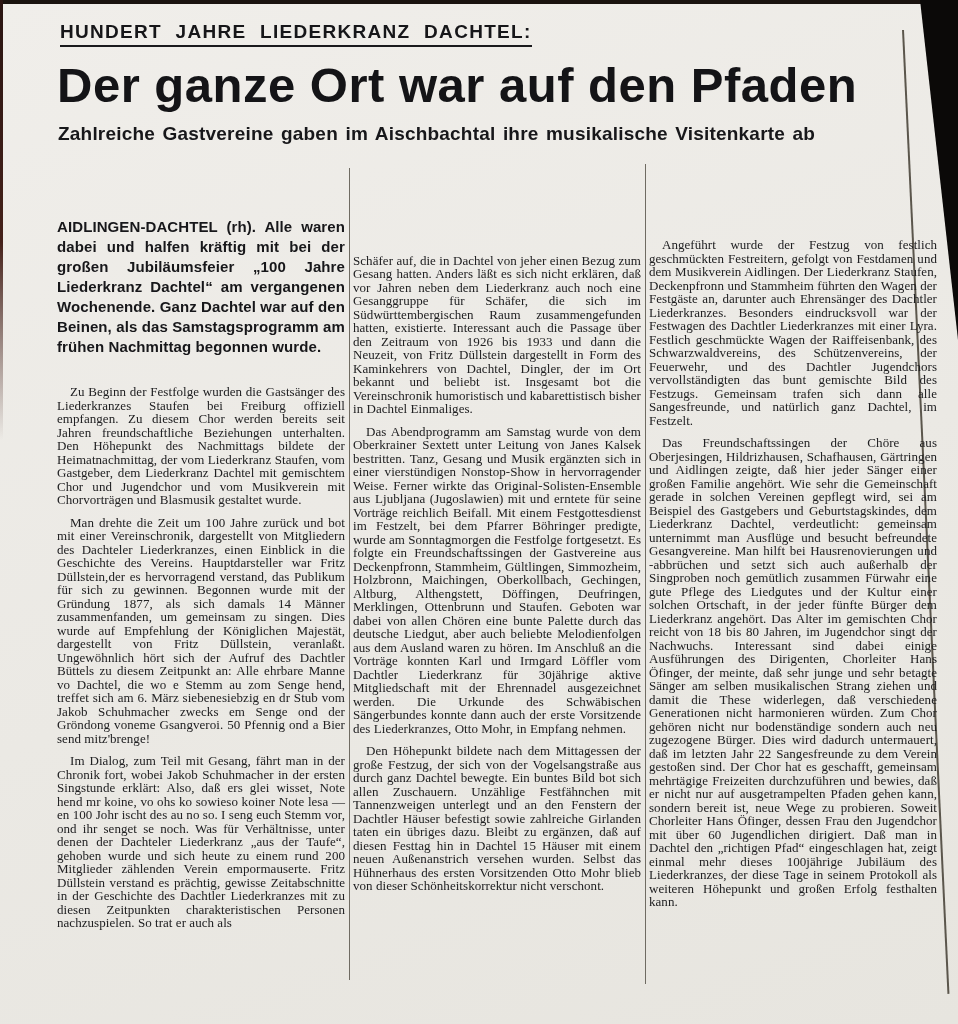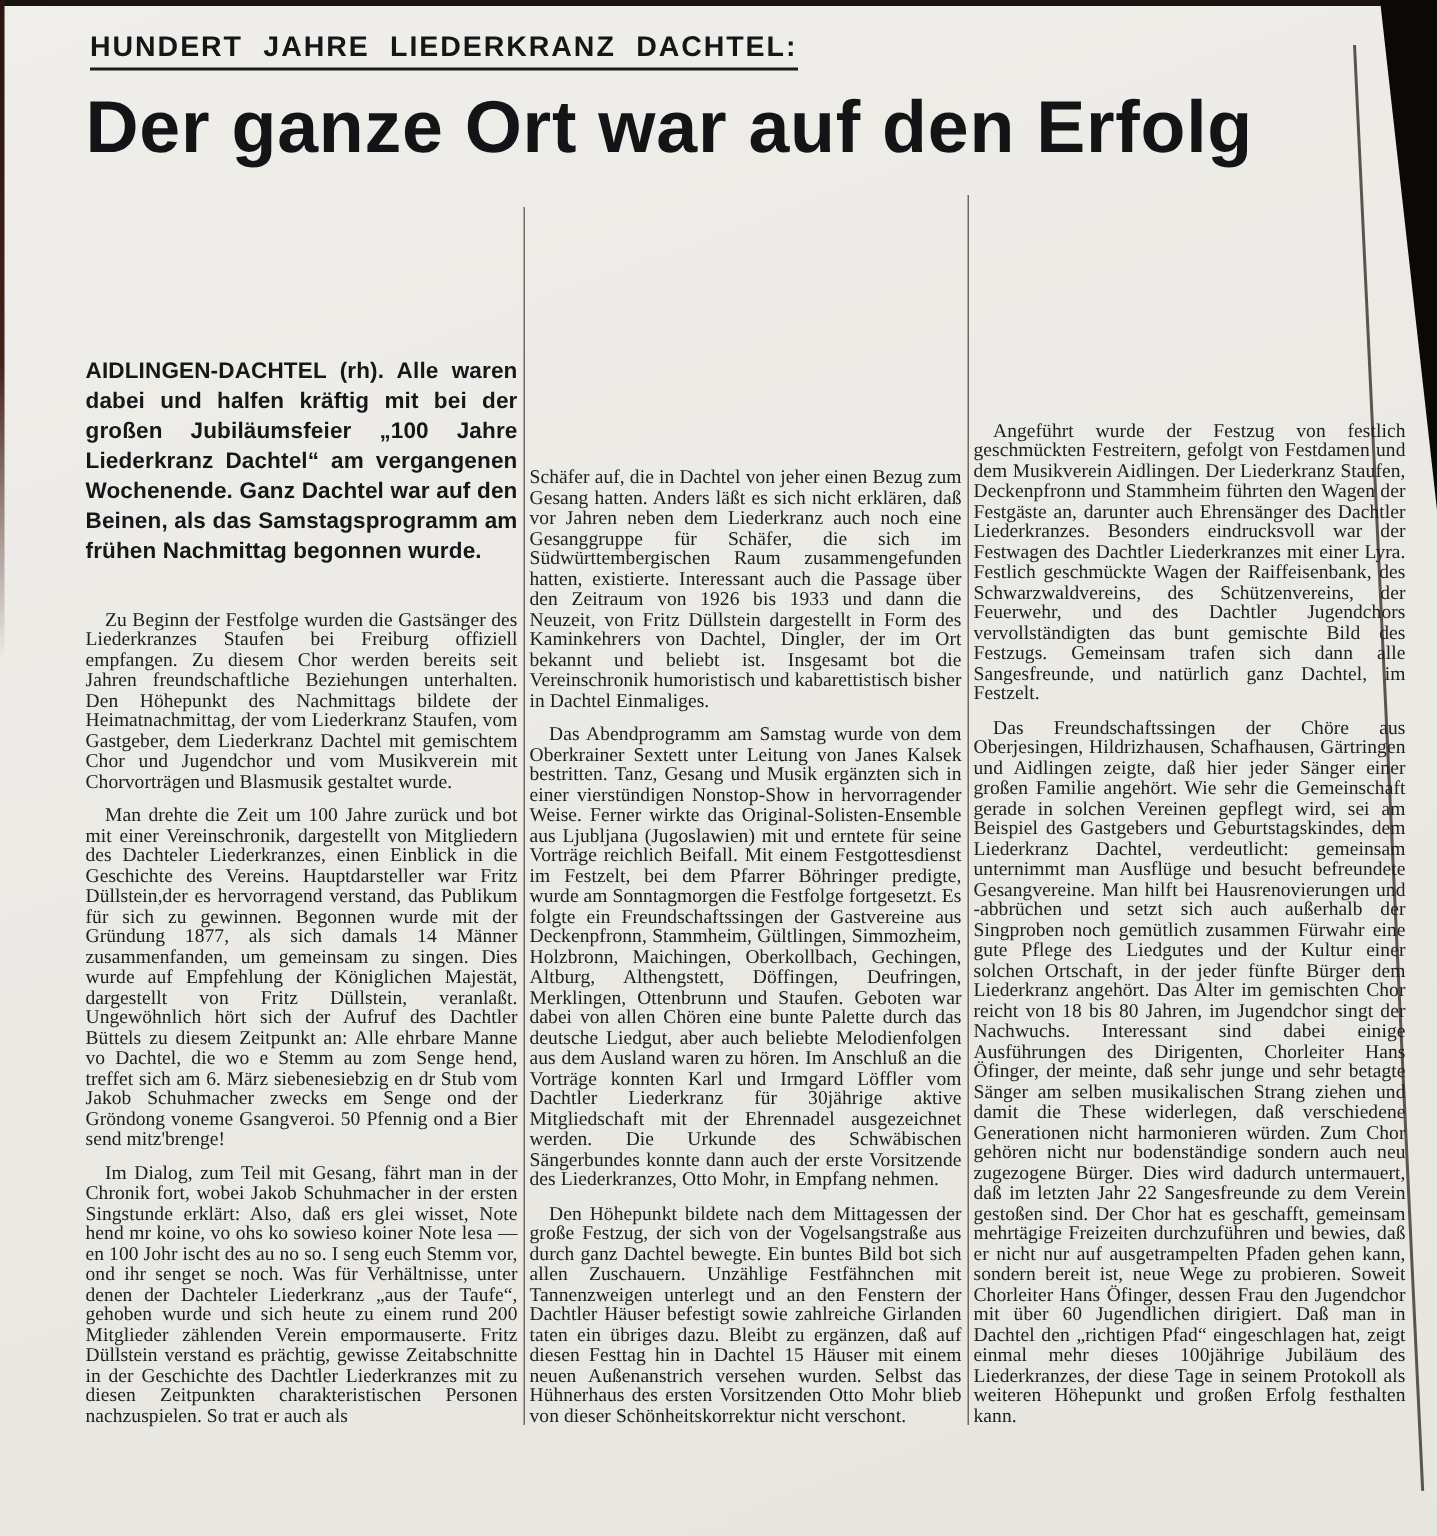--- a/index.html
+++ b/index.html
@@ -79,21 +79,21 @@
     font-size: 19px;
     line-height: 1.1;
     letter-spacing: 0.2px;
     word-spacing: 2px;
     color: #17171a;
   }
 
   .columns {
     display: flex;
     margin-top: 17px;
-    align-items: flex-end;
+    align-items: center;
   }
   .col {
     width: 288px;
     font-size: 13px;
     line-height: 13.5px;
     letter-spacing: 0.05px;
     color: #202022;
   }
   .col-rule {
     width: 1px;
@@ -125,22 +125,23 @@
   <div class="edge-left"></div>
   <div class="corner-wedge"></div>
   <div class="right-rule"></div>
 
   <div class="content">
 
     <div>
       <span class="kicker">HUNDERT JAHRE LIEDERKRANZ DACHTEL:</span>
     </div>
 
-    <h1 class="headline">Der ganze Ort war auf den Erfolg</h1>
+    <h1 class="headline">Der ganze Ort war auf den Pfaden</h1>
 
+    <h2 class="subhead">Zahlreiche Gastvereine gaben im Aischbachtal ihre musikalische Visitenkarte ab</h2>
 
     <div class="columns">
 
       <div class="col">
         <p class="para lead">AIDLINGEN-DACHTEL (rh). Alle waren dabei und halfen kräftig mit bei der großen Jubiläumsfeier „100 Jahre Liederkranz Dachtel“ am vergangenen Wochenende. Ganz Dachtel war auf den Beinen, als das Samstagsprogramm am frühen Nachmittag begonnen wurde.</p>
         <p class="para indent">Zu Beginn der Festfolge wurden die Gastsänger des Liederkranzes Staufen bei Freiburg offiziell empfangen. Zu diesem Chor werden bereits seit Jahren freundschaftliche Beziehungen unterhalten. Den Höhepunkt des Nachmittags bildete der Heimatnachmittag, der vom Liederkranz Staufen, vom Gastgeber, dem Liederkranz Dachtel mit gemischtem Chor und Jugendchor und vom Musikverein mit Chorvorträgen und Blasmusik gestaltet wurde.</p>
         <p class="para indent">Man drehte die Zeit um 100 Jahre zurück und bot mit einer Vereinschronik, dargestellt von Mitgliedern des Dachteler Liederkranzes, einen Einblick in die Geschichte des Vereins. Hauptdarsteller war Fritz Düllstein,der es hervorragend verstand, das Publikum für sich zu gewinnen. Begonnen wurde mit der Gründung 1877, als sich damals 14 Männer zusammenfanden, um gemeinsam zu singen. Dies wurde auf Empfehlung der Königlichen Majestät, dargestellt von Fritz Düllstein, veranlaßt. Ungewöhnlich hört sich der Aufruf des Dachtler Büttels zu diesem Zeitpunkt an: Alle ehrbare Manne vo Dachtel, die wo e Stemm au zom Senge hend, treffet sich am 6. März siebenesiebzig en dr Stub vom Jakob Schuhmacher zwecks em Senge ond der Gröndong voneme Gsangveroi. 50 Pfennig ond a Bier send mitz'brenge!</p>
         <p class="para indent">Im Dialog, zum Teil mit Gesang, fährt man in der Chronik fort, wobei Jakob Schuhmacher in der ersten Singstunde erklärt: Also, daß ers glei wisset, Note hend mr koine, vo ohs ko sowieso koiner Note lesa — en 100 Johr ischt des au no so. I seng euch Stemm vor, ond ihr senget se noch. Was für Verhältnisse, unter denen der Dachteler Liederkranz „aus der Taufe“, gehoben wurde und sich heute zu einem rund 200 Mitglieder zählenden Verein empormauserte. Fritz Düllstein verstand es prächtig, gewisse Zeitabschnitte in der Geschichte des Dachtler Liederkranzes mit zu diesen Zeitpunkten charakteristischen Personen nachzuspielen. So trat er auch als</p>
       </div>
 

